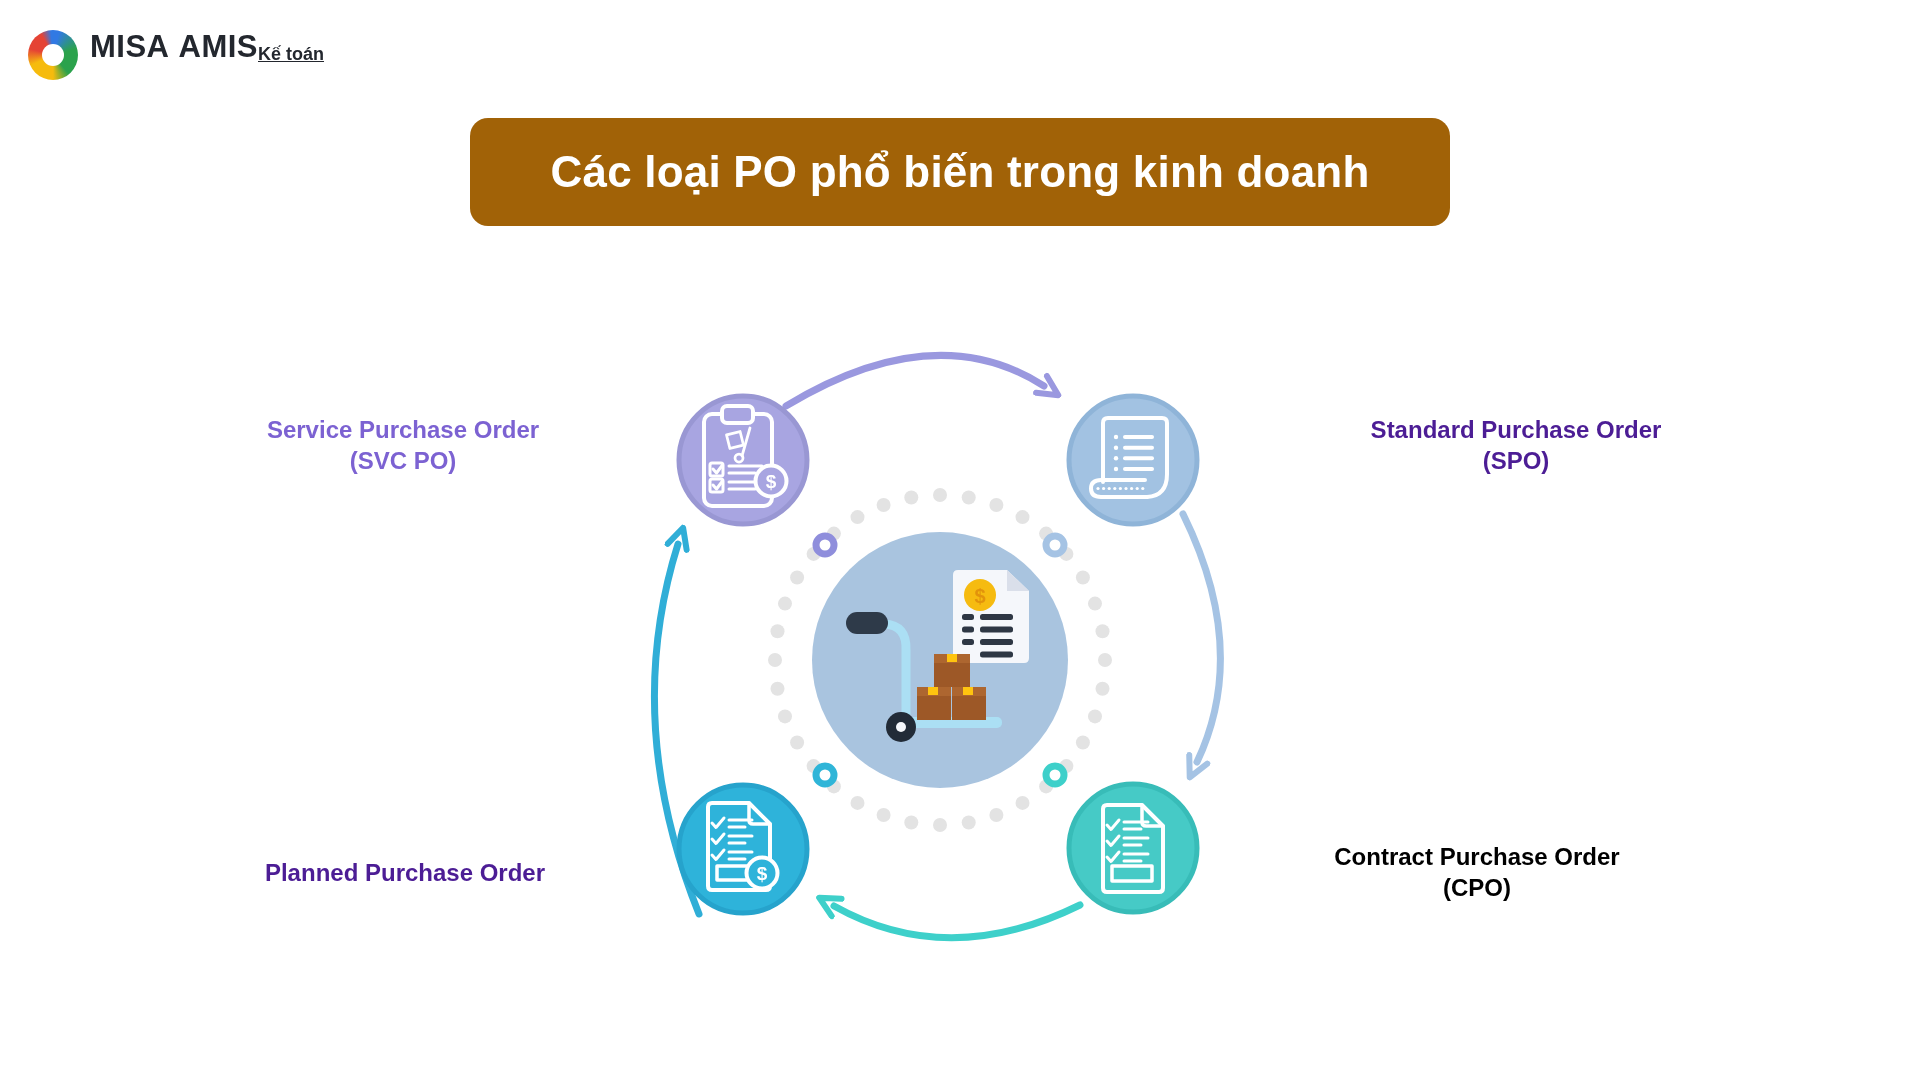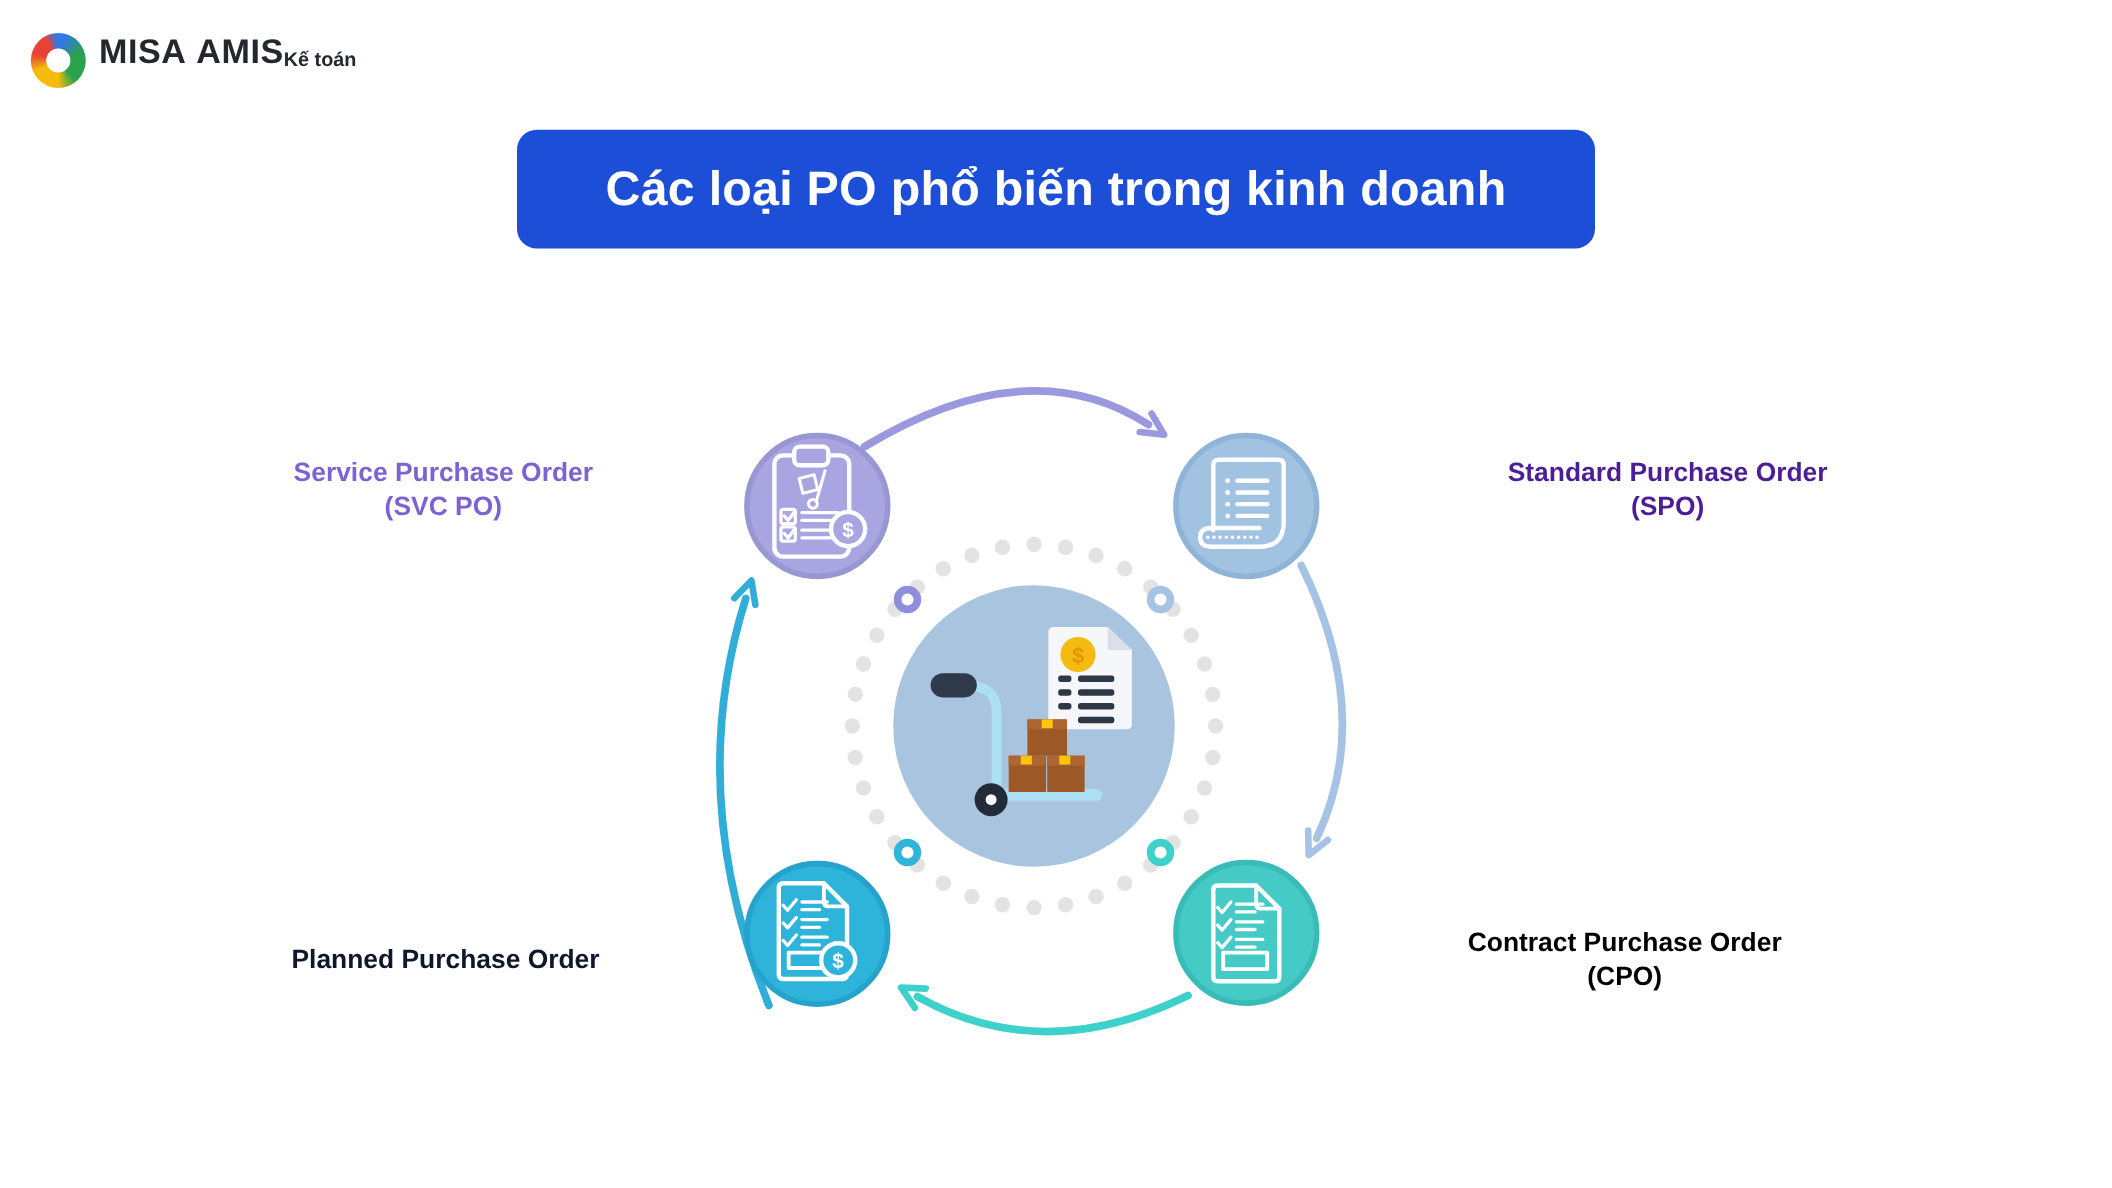--- a/index.html
+++ b/index.html
@@ -11,33 +11,33 @@
   .logo-mark{width:50px;height:50px;border-radius:50%;
     background:conic-gradient(from 0deg,
       #3179e3 0deg 15deg, #2ba24c 75deg 140deg, #f6bb0d 180deg 245deg,
       #e54335 285deg 330deg, #3179e3 355deg 360deg);
     position:relative;}
   .logo-mark .hole{position:absolute;left:50%;top:50%;width:22px;height:22px;border-radius:50%;
     background:#fff;transform:translate(-50%,-50%);}
   .logo-text{margin-left:12px;display:flex;flex-direction:row;align-items:flex-end;}
   .logo-brand{font-size:31px;font-weight:bold;color:#23272e;letter-spacing:.5px;line-height:34px;}
   .logo-brand .p2{margin-left:9px;}
-  .logo-sub{font-size:18px;font-weight:bold;color:#23272e;line-height:20px;margin-top:1px;}
+  .logo-sub{font-size:18px;font-weight:bold;color:#23272e;line-height:20px;margin-top:1px;text-decoration:underline;}
 
   
   .title-banner{position:absolute;left:470px;top:118px;width:980px;height:108px;
-    background:#1d4ed8;border-radius:18px;display:flex;align-items:center;justify-content:center;
+    background:#a16207;border-radius:18px;display:flex;align-items:center;justify-content:center;
     color:#ffffff;font-size:44px;font-weight:bold;letter-spacing:.2px;}
 
   
   .node-label{position:absolute;transform:translate(-50%,-50%);text-align:center;
     font-weight:bold;font-size:24px;line-height:1.28;white-space:nowrap;}
   .node-label.svc{color:#7C62D2;}
   .node-label.spo{color:#4c1d95;}
-  .node-label.ppo{color:#0f172a;text-align:center;}
+  .node-label.ppo{color:#4c1d95;text-align:center;}
   .node-label.cpo{color:#000000;}
 
   svg{position:absolute;left:0;top:0;}
 </style>
 </head>
 <body>
 
 <div id="stage">
 
   <div class="logo">

